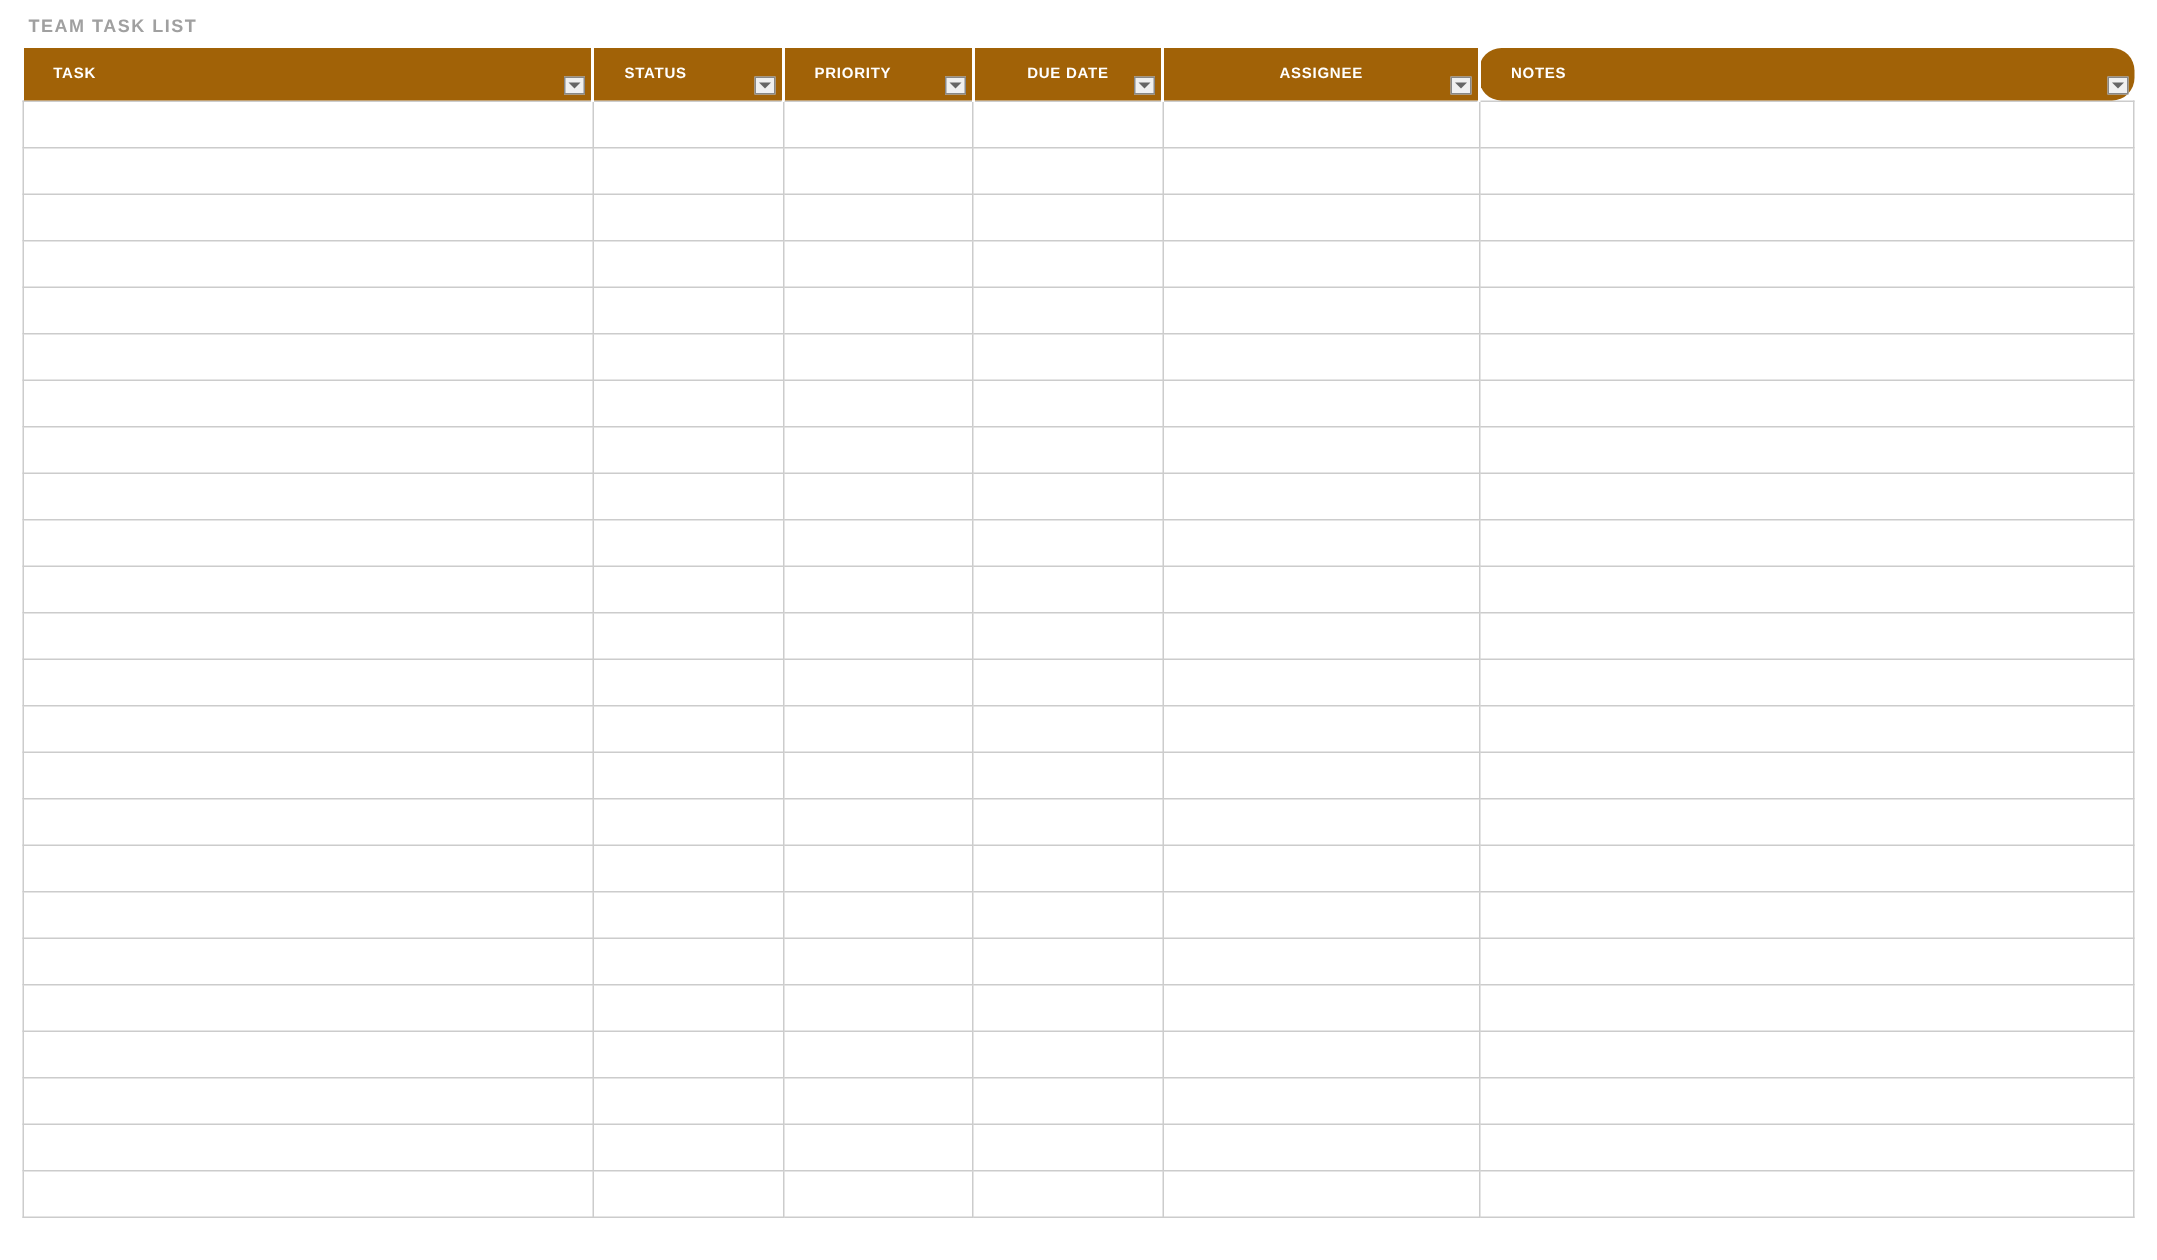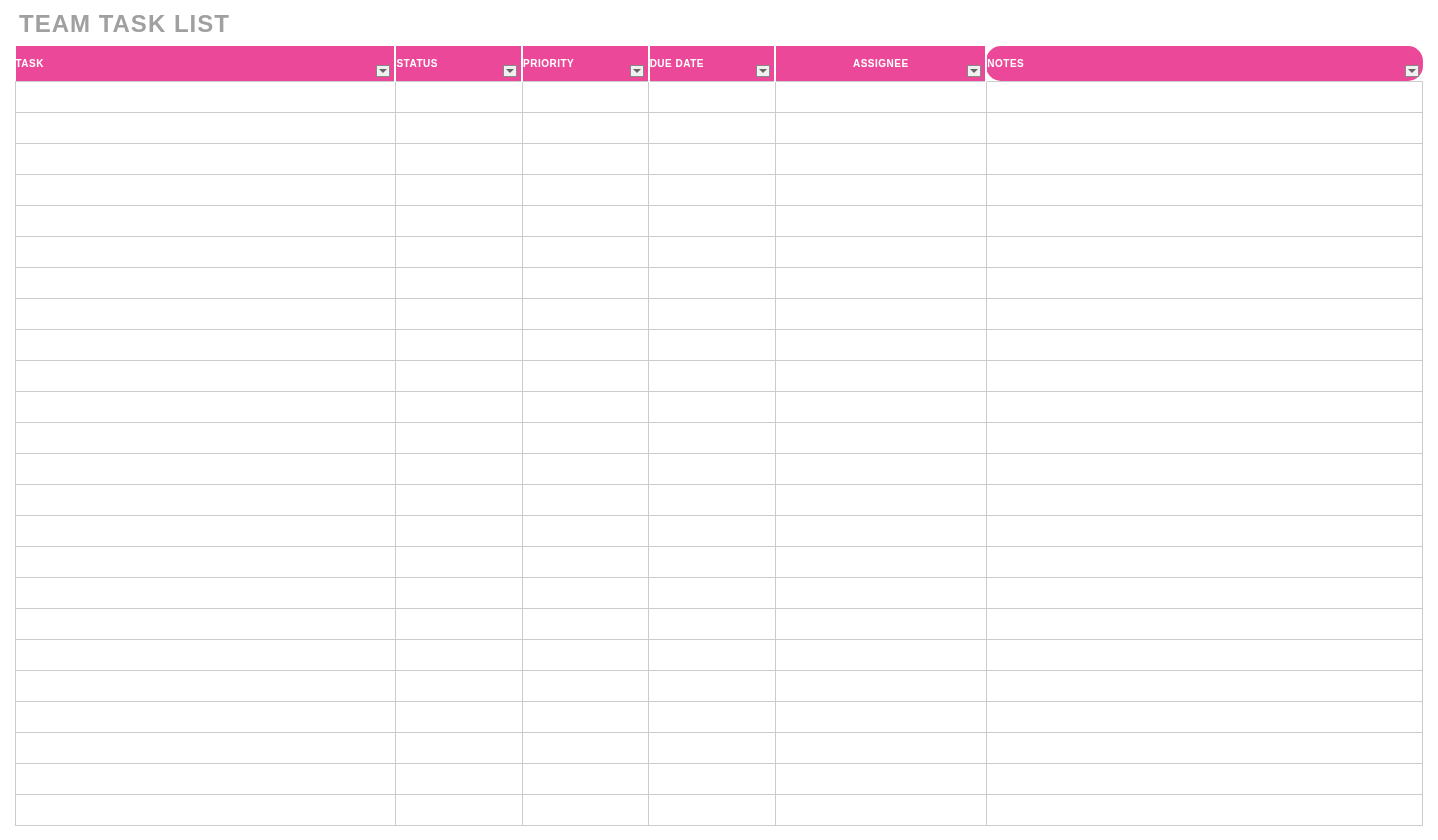--- a/index.html
+++ b/index.html
@@ -6,43 +6,43 @@
       box-sizing: border-box;
       margin: 0;
       padding: 0;
     }
     body {
       font-family: Arial, Helvetica, sans-serif;
       background: #ffffff;
       padding: 10px 15px;
     }
     .title {
-      font-size: 24px;
+      font-size: 12px;
       font-weight: bold;
       letter-spacing: 1px;
       color: #A0A0A0;
       margin-bottom: 8px;
       margin-left: 4px;
     }
     .table-wrapper {
       width: 100%;
     }
     table {
       width: 100%;
       border-collapse: collapse;
       table-layout: fixed;
     }
     thead th {
-      background: #ec4899;
+      background: #a16207;
       color: #ffffff;
       font-size: 10px;
       font-weight: bold;
       letter-spacing: 0.5px;
       text-align: left;
-      padding: 8px 0;
+      padding: 8px 20px;
       border-right: 2px solid #ffffff;
       position: relative;
       height: 35px;
       vertical-align: middle;
     }
     thead th:last-child {
       border-right: none;
     }
     .filter-icon {
       position: absolute;
@@ -69,21 +69,21 @@
       border: 1px solid #cccccc;
       height: 31px;
       padding: 4px 8px;
       font-size: 12px;
       background: #ffffff;
     }
     
     .col-task { width: 27%; }
     .col-status { width: 9%; }
     .col-priority { width: 9%; }
-    .col-duedate { width: 9%; }
+    .col-duedate { width: 9%; text-align: center; }
     .col-assignee { width: 15%; text-align: center; }
     .col-notes { width: 31%; border-radius: 15px; }
   </style>
 </head>
 <body>
 
 <div class="title">TEAM TASK LIST</div>
 
 <div class="table-wrapper">
   <table>

